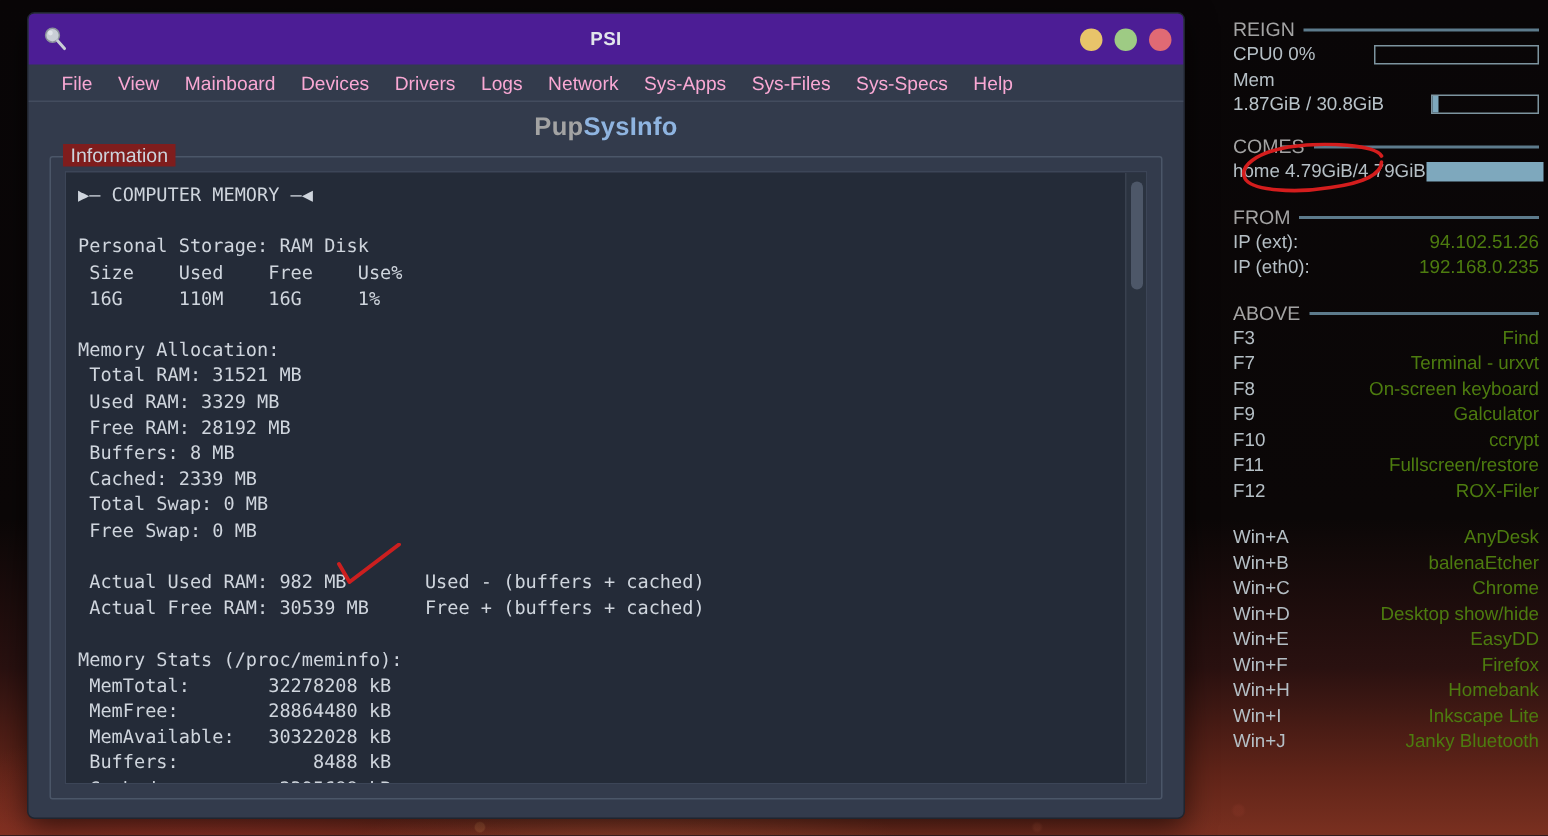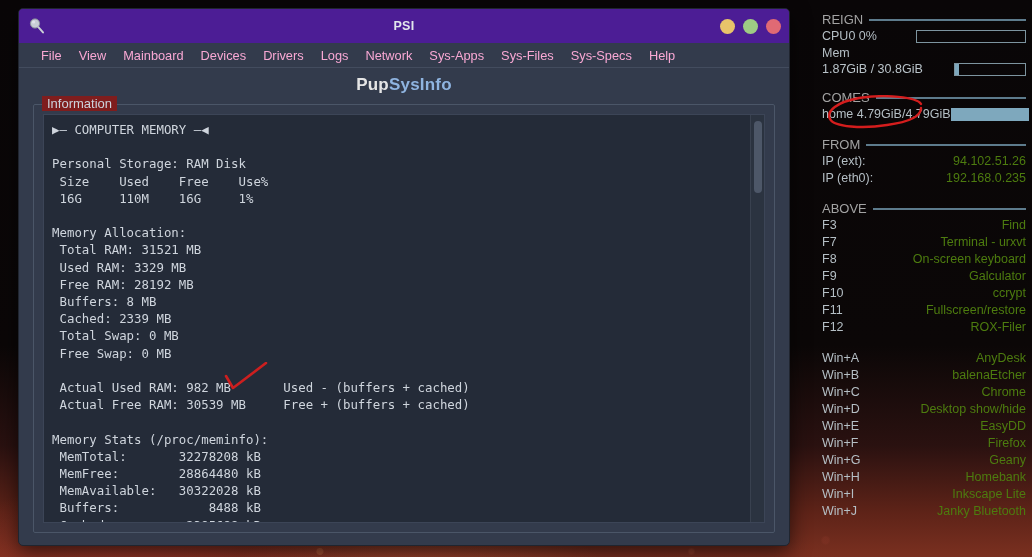--- a/index.html
+++ b/index.html
@@ -154,21 +154,21 @@
   }
 
   #apptitle {
     text-align: center;
     padding: 7px 0 9px;
     font-size: 17px;
     font-weight: bold;
     letter-spacing: .2px;
     flex: none;
   }
-  #apptitle .p1 { color: #e5e5e5; text-align: right; }
+  #apptitle .p1 { color: #a3a3a3; text-align: right; }
   #apptitle .p2 { color: #8fb4e0; }
 
   
   #info-frame {
     margin: 0 14px 12px 14px;
     border: 1px solid #4b5668;
     border-radius: 2px;
     position: relative;
     flex: 1;
     min-height: 0;
@@ -350,24 +350,20 @@
         <span class="lbl">Win+D</span>
         <span class="val">Desktop show/hide</span>
       </div>
       <div class="ck-row">
         <span class="lbl">Win+E</span>
         <span class="val">EasyDD</span>
       </div>
       <div class="ck-row">
         <span class="lbl">Win+F</span>
         <span class="val">Firefox</span>
-      </div>
-      <div class="ck-row">
-        <span class="lbl">Win+G</span>
-        <span class="val">Geany</span>
       </div>
       <div class="ck-row">
         <span class="lbl">Win+H</span>
         <span class="val">Homebank</span>
       </div>
       <div class="ck-row">
         <span class="lbl">Win+I</span>
         <span class="val">Inkscape Lite</span>
       </div>
       <div class="ck-row">

